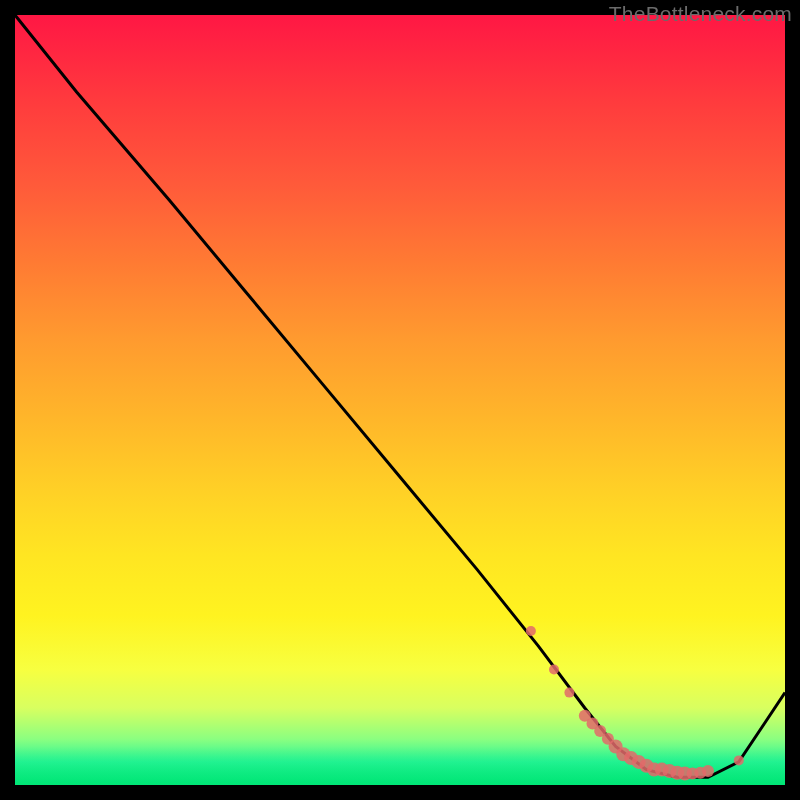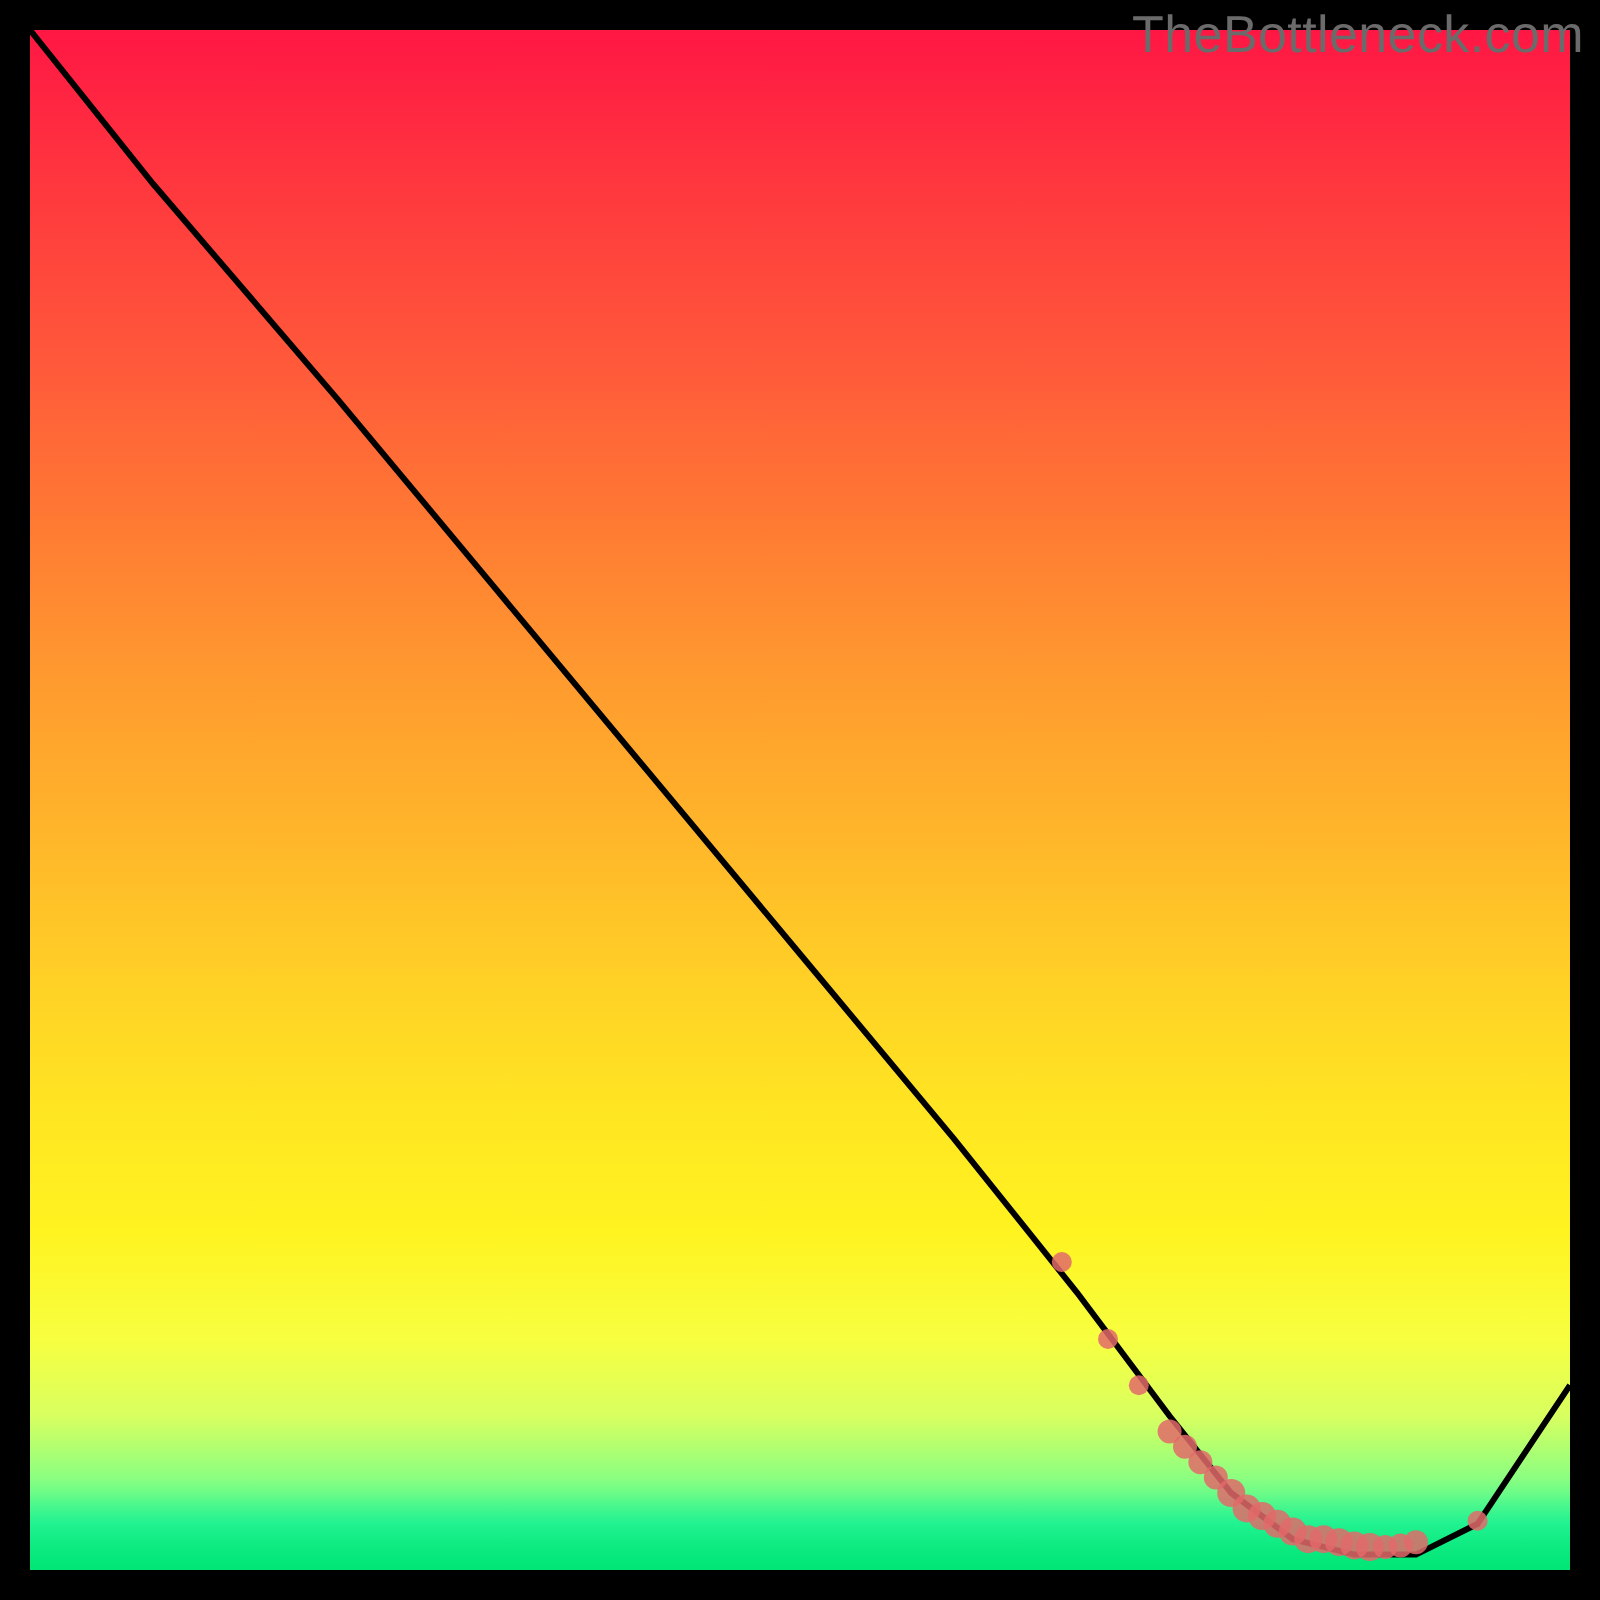--- a/index.html
+++ b/index.html
@@ -58,21 +58,21 @@
     left: 0;
     top: 0;
     width: 100%;
     height: 100%;
   }
   .attribution {
     position: absolute;
     top: 2px;
     right: 8px;
     color: #6b6b6b;
-    font-size: 26px;
+    font-size: 21px;
     font-weight: 500;
     letter-spacing: 0.2px;
     user-select: none;
   }
 </style>
 </head>
 <body>
 
 <div class="stage">
 

